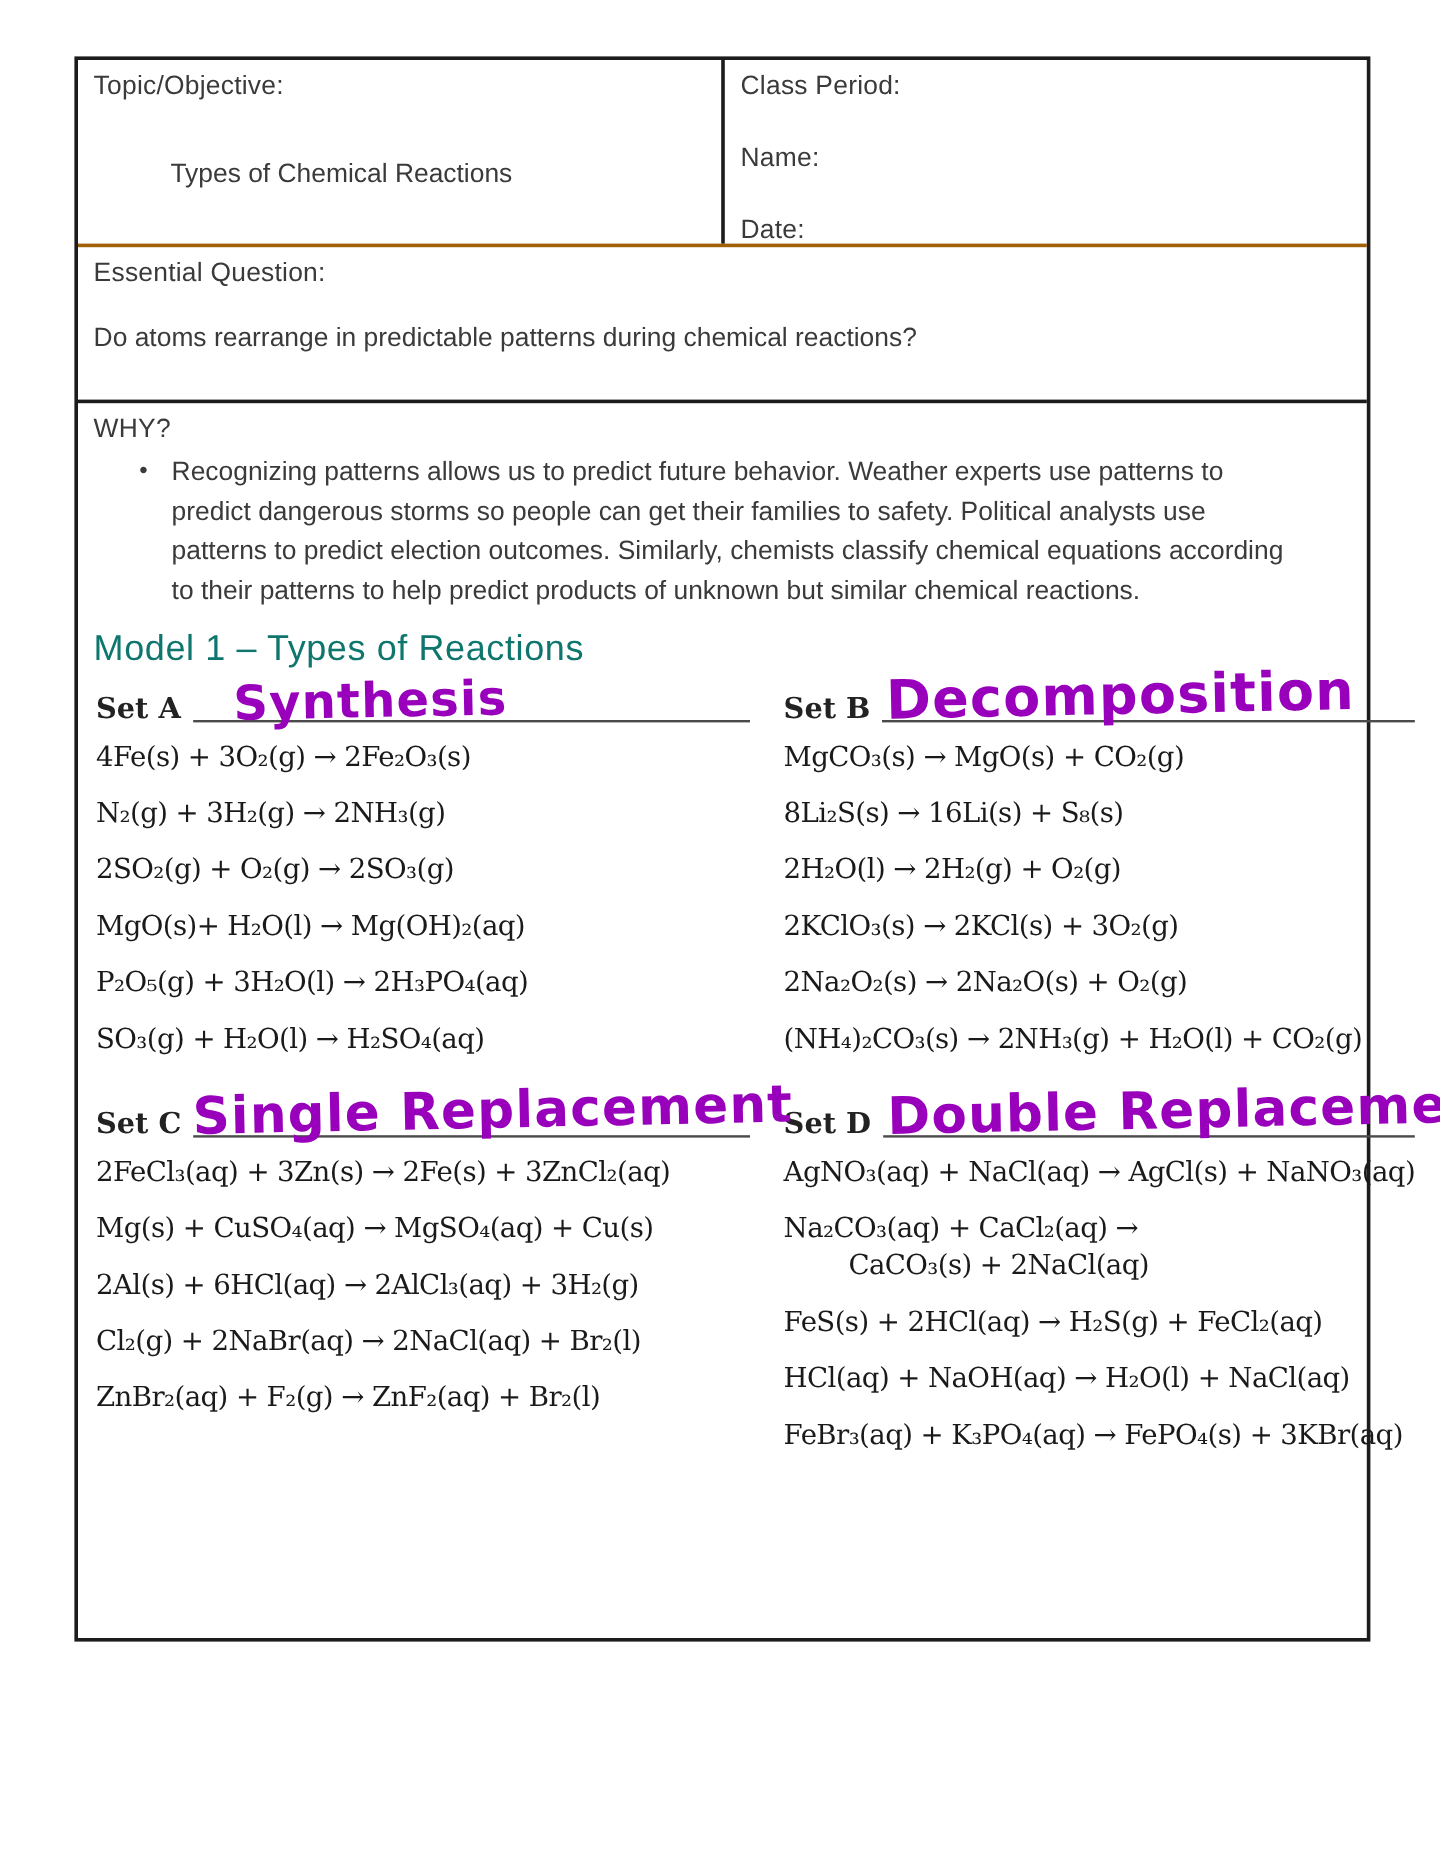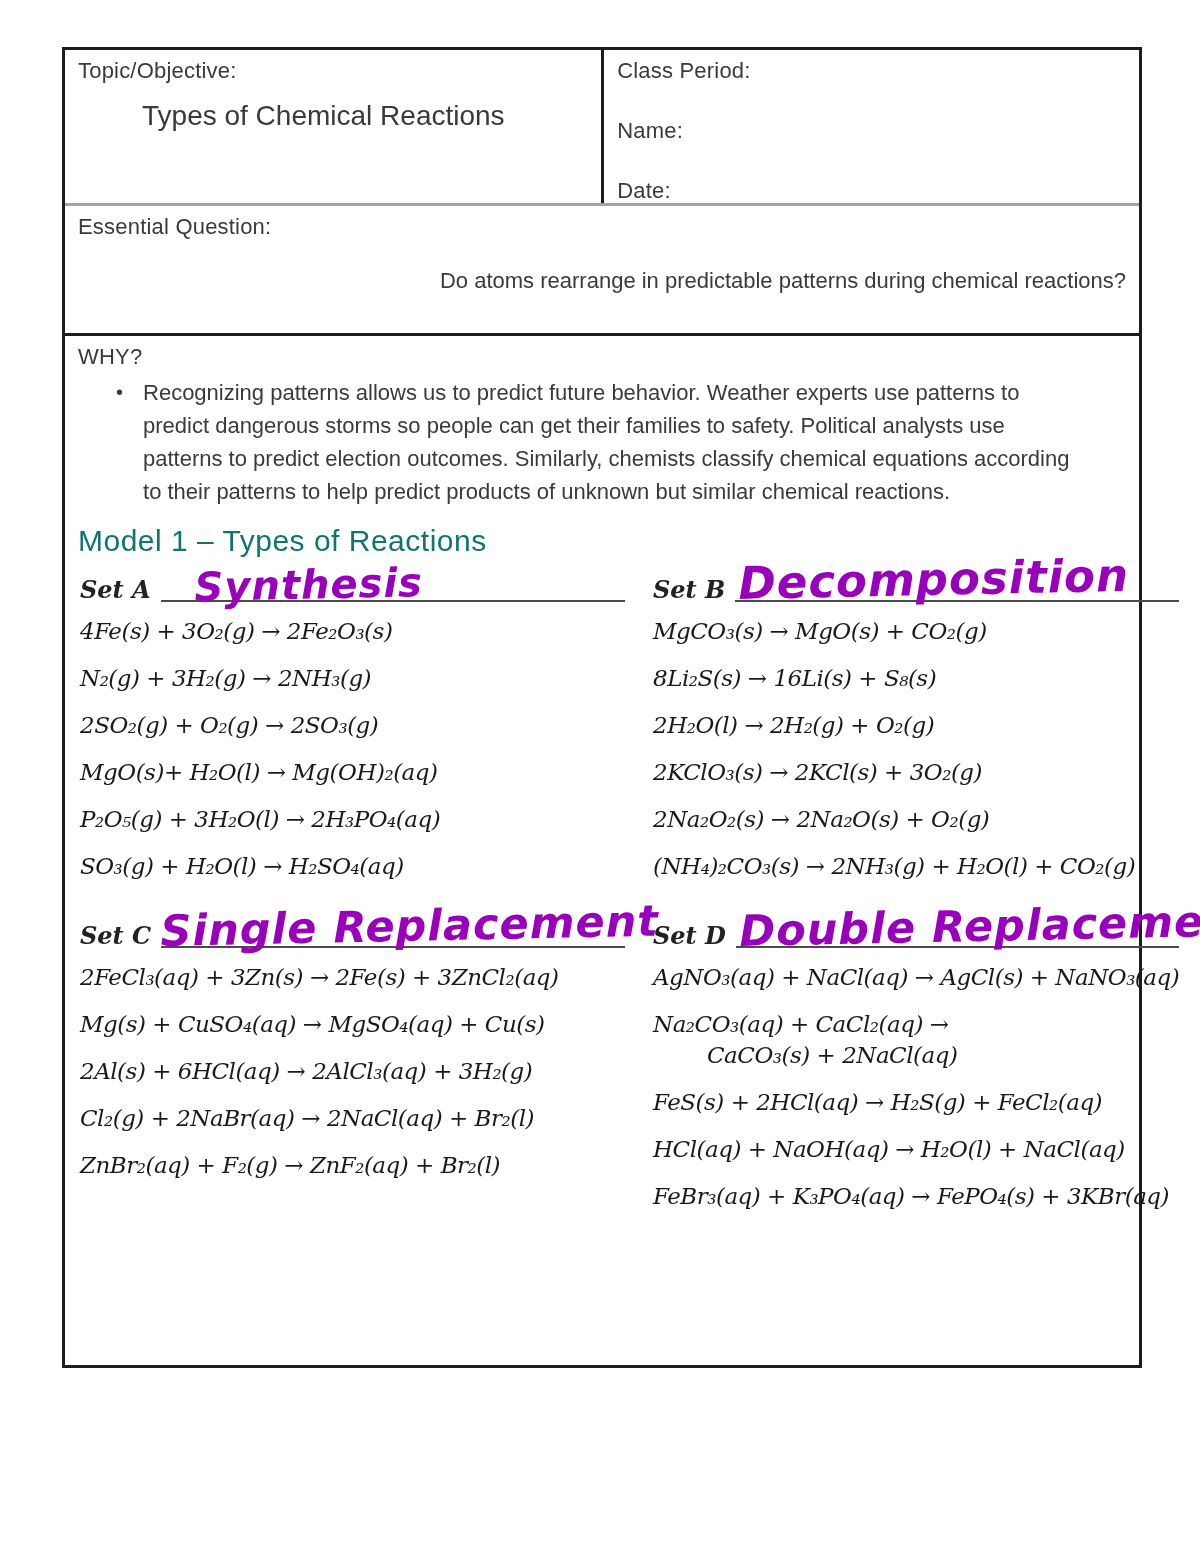--- a/index.html
+++ b/index.html
@@ -2,37 +2,37 @@
 <html style="--hw: #9900bb;"><head>
 <meta charset="utf-8">
 <style>
   * { margin:0; padding:0; box-sizing:border-box; }
   :root { --hw:#9900bb; }
   body { background:#ffffff; }
   .page { position:relative; width:1200px; height:1553px; background:#ffffff;
           font-family:"Liberation Sans", sans-serif; color:#3a3a3a; }
   .doc-box { position:absolute; left:62px; top:47px; width:1080px; height:1321px;
              border:3px solid #1c1c1c; background:#ffffff; }
-  .row1 { display:flex; height:156px; border-bottom:3px solid #a3a3a3;justify-content:space-between; }
+  .row1 { display:flex; height:156px; border-bottom:3px solid #a16207;justify-content:space-between; }
   .cell { padding:8px 13px; }
   .topic-cell { width:50.2%; border-right:3px solid #1c1c1c; }
   .name-cell { flex:1; }
   .label { font-size:22px; color:#3a3a3a; letter-spacing:0.2px; }
-  .topic-value { font-size:28px; margin-top:16px; margin-left:64px; }
+  .topic-value { font-size:22px; margin-top:48px; margin-left:64px; }
   .nm { margin-bottom:34px; }
   .row2 { height:130px; border-bottom:3px solid #1c1c1c; padding:8px 13px; }
-  .eq-question { font-size:22px; text-align:right; margin-top:28px; }
+  .eq-question { font-size:22px; text-align:left; margin-top:28px; }
   .row3 { height:1026px; padding:8px 13px; }
   .why-bullet { display:flex; margin-top:6px; padding-left:38px; width:1010px; }
   .bullet { font-size:20px; line-height:33px; margin-right:20px; }
   .why-text { font-size:22px; line-height:33px; width:950px; }
   .model-title { font-size:30px; font-weight:400; color:#0f766e; letter-spacing:0.5px;
                  margin-top:16px; margin-bottom:10px; }
   .sets-grid { display:grid; grid-template-columns:545px 1fr; column-gap:28px; row-gap:14px;
-               align-items:start; padding-left:2px;font-style:italic; }
+               align-items:start; padding-left:2px; }
   .set-header { display:flex; align-items:flex-end; height:36px; margin-bottom:14px; }
   .set-label { font-family:"DejaVu Serif","Liberation Serif",serif; font-weight:bold;
                font-size:24px; color:#222; white-space:nowrap; }
   .answer-line { flex:1; border-bottom:2.5px solid #4b4b4b; height:1.1em; position:relative;
                  margin-left:10px; margin-bottom:2px; }
   .handwriting { position:absolute; bottom:-10px; left:12px; font-family:"DejaVu Sans",sans-serif;
                  font-weight:bold; color:var(--hw); white-space:nowrap; letter-spacing:1px;
                  transform:rotate(-1.2deg); transform-origin:left bottom; }
   .hw-a { font-size:40px; left:34px; }
   .hw-b { font-size:45px; left:4px; }

